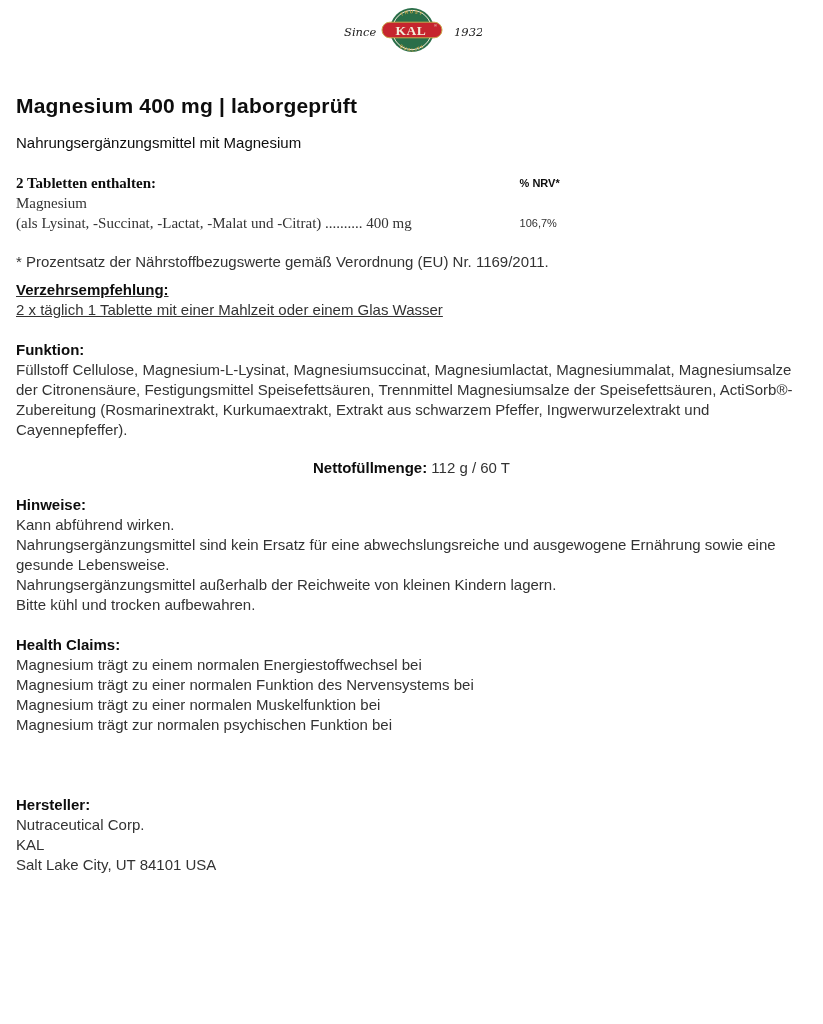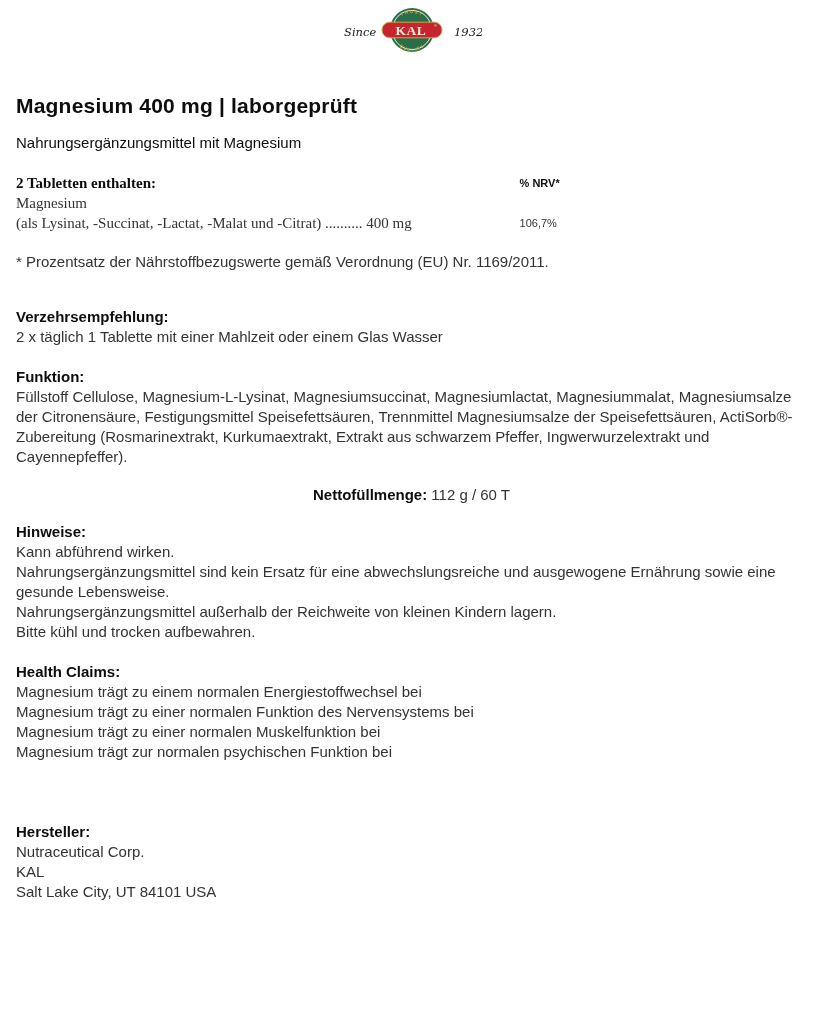--- a/index.html
+++ b/index.html
@@ -29,21 +29,21 @@
 
   .body-text { font-size: 15px; line-height: 20px; color: #333333; }
   .bold { font-weight: bold; color: #0d0d0d; }
 
   .nutri-table { margin-top: 20px; }
   .nutri-row { display: flex; }
   .nutri-left { width: 513px; font-size: 15px; line-height: 20px; font-family: Liberation Serif, serif; }
   .nutri-right { width: 300px; font-size: 11px; line-height: 20px; margin-left: 12px; }
 
   .footnote { margin-top: 19px; }
-  .sec-verzehr { margin-top: 35px; }
+  .sec-verzehr { margin-top: 8px; text-decoration: underline; }
   .sec-zutaten { margin-top: 20px; }
   .sec-netto { margin-top: 18px; text-align: center; }
   .sec-hinweise { margin-top: 17px; }
   .sec-health { margin-top: 20px; }
   .sec-hersteller { margin-top: 60px; }
   .sec-vertrieb { margin-top: 20px; }
 
   .logo-script {
     font-family: "DejaVu Serif", serif;
     font-style: italic;

